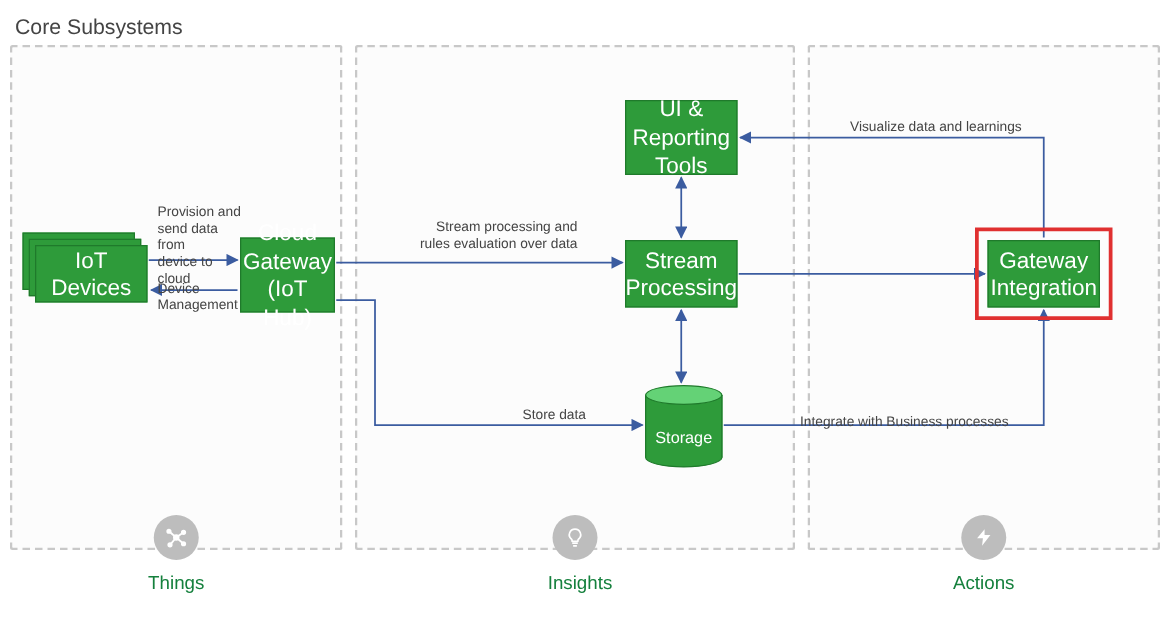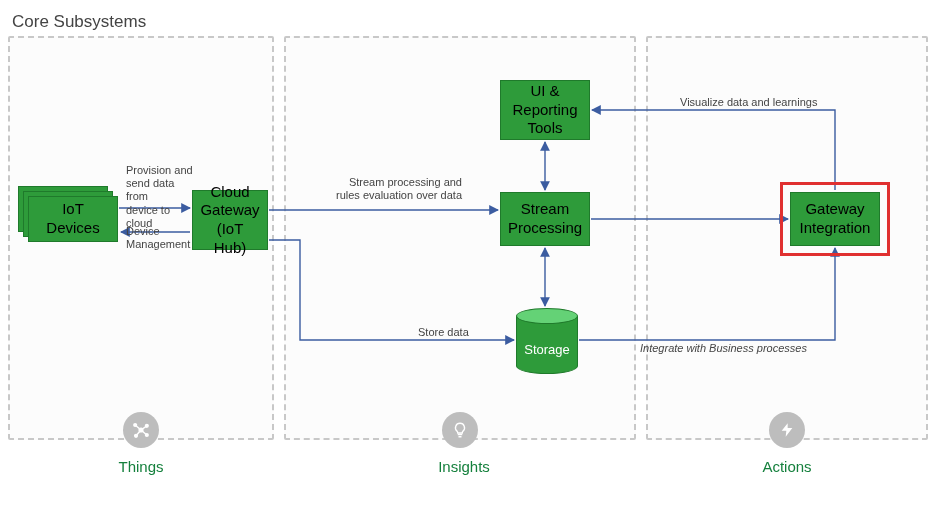--- a/index.html
+++ b/index.html
@@ -39,26 +39,26 @@
   .col-label {
     position: absolute;
     font-size: 15px;
     color: #15803d;
     text-align: center;
   }
   .box {
     position: absolute;
     background: #2E9B3A;
     border: 1px solid #1f7a2b;
-    color: #000000;
+    color: #ffffff;
     display: flex;
     align-items: center;
     justify-content: center;
     text-align: center;
-    font-size: 15px;
+    font-size: 18px;
     line-height: 1.25;
     padding: 0 6px;
     z-index: 5;
   }
   .stack-shadow {
     position: absolute;
     background: #2E9B3A;
     border: 1px solid #1f7a2b;
     z-index: 3;
   }
@@ -188,21 +188,21 @@
 
 <div class="edge-label" style="left:126px; top:164px; width:72px; white-space:pre-line;">Provision and
 send data from
 device to cloud</div>
 <div class="edge-label" style="left:126px; top:225px; width:72px; white-space:pre-line;">Device
 Management</div>
 <div class="edge-label" style="left:322px; top:176px; width:140px; white-space:pre-line;text-align:right;">Stream processing and
 rules evaluation over data</div>
 <div class="edge-label" style="left:418px; top:326px;">Store data</div>
 <div class="edge-label" style="left:680px; top:96px;">Visualize data and learnings</div>
-<div class="edge-label" style="left:640px; top:342px;font-style:italic;">Integrate with Business processes</div>
+<div class="edge-label" style="left:640px; top:332px;">Integrate with Business processes</div>
 
 <svg class="connectors">
   <defs>
     <marker id="arrow" viewBox="0 0 10 10" refX="9" refY="5" markerWidth="7" markerHeight="7" orient="auto-start-reverse">
       <path d="M 0 0 L 10 5 L 0 10 z" fill="#3b5ca0"></path>
     </marker>
   </defs>
   <g stroke="#3b5ca0" stroke-width="1.4" fill="none">
 
     <line x1="119" y1="208" x2="190" y2="208" marker-end="url(#arrow)"></line>

